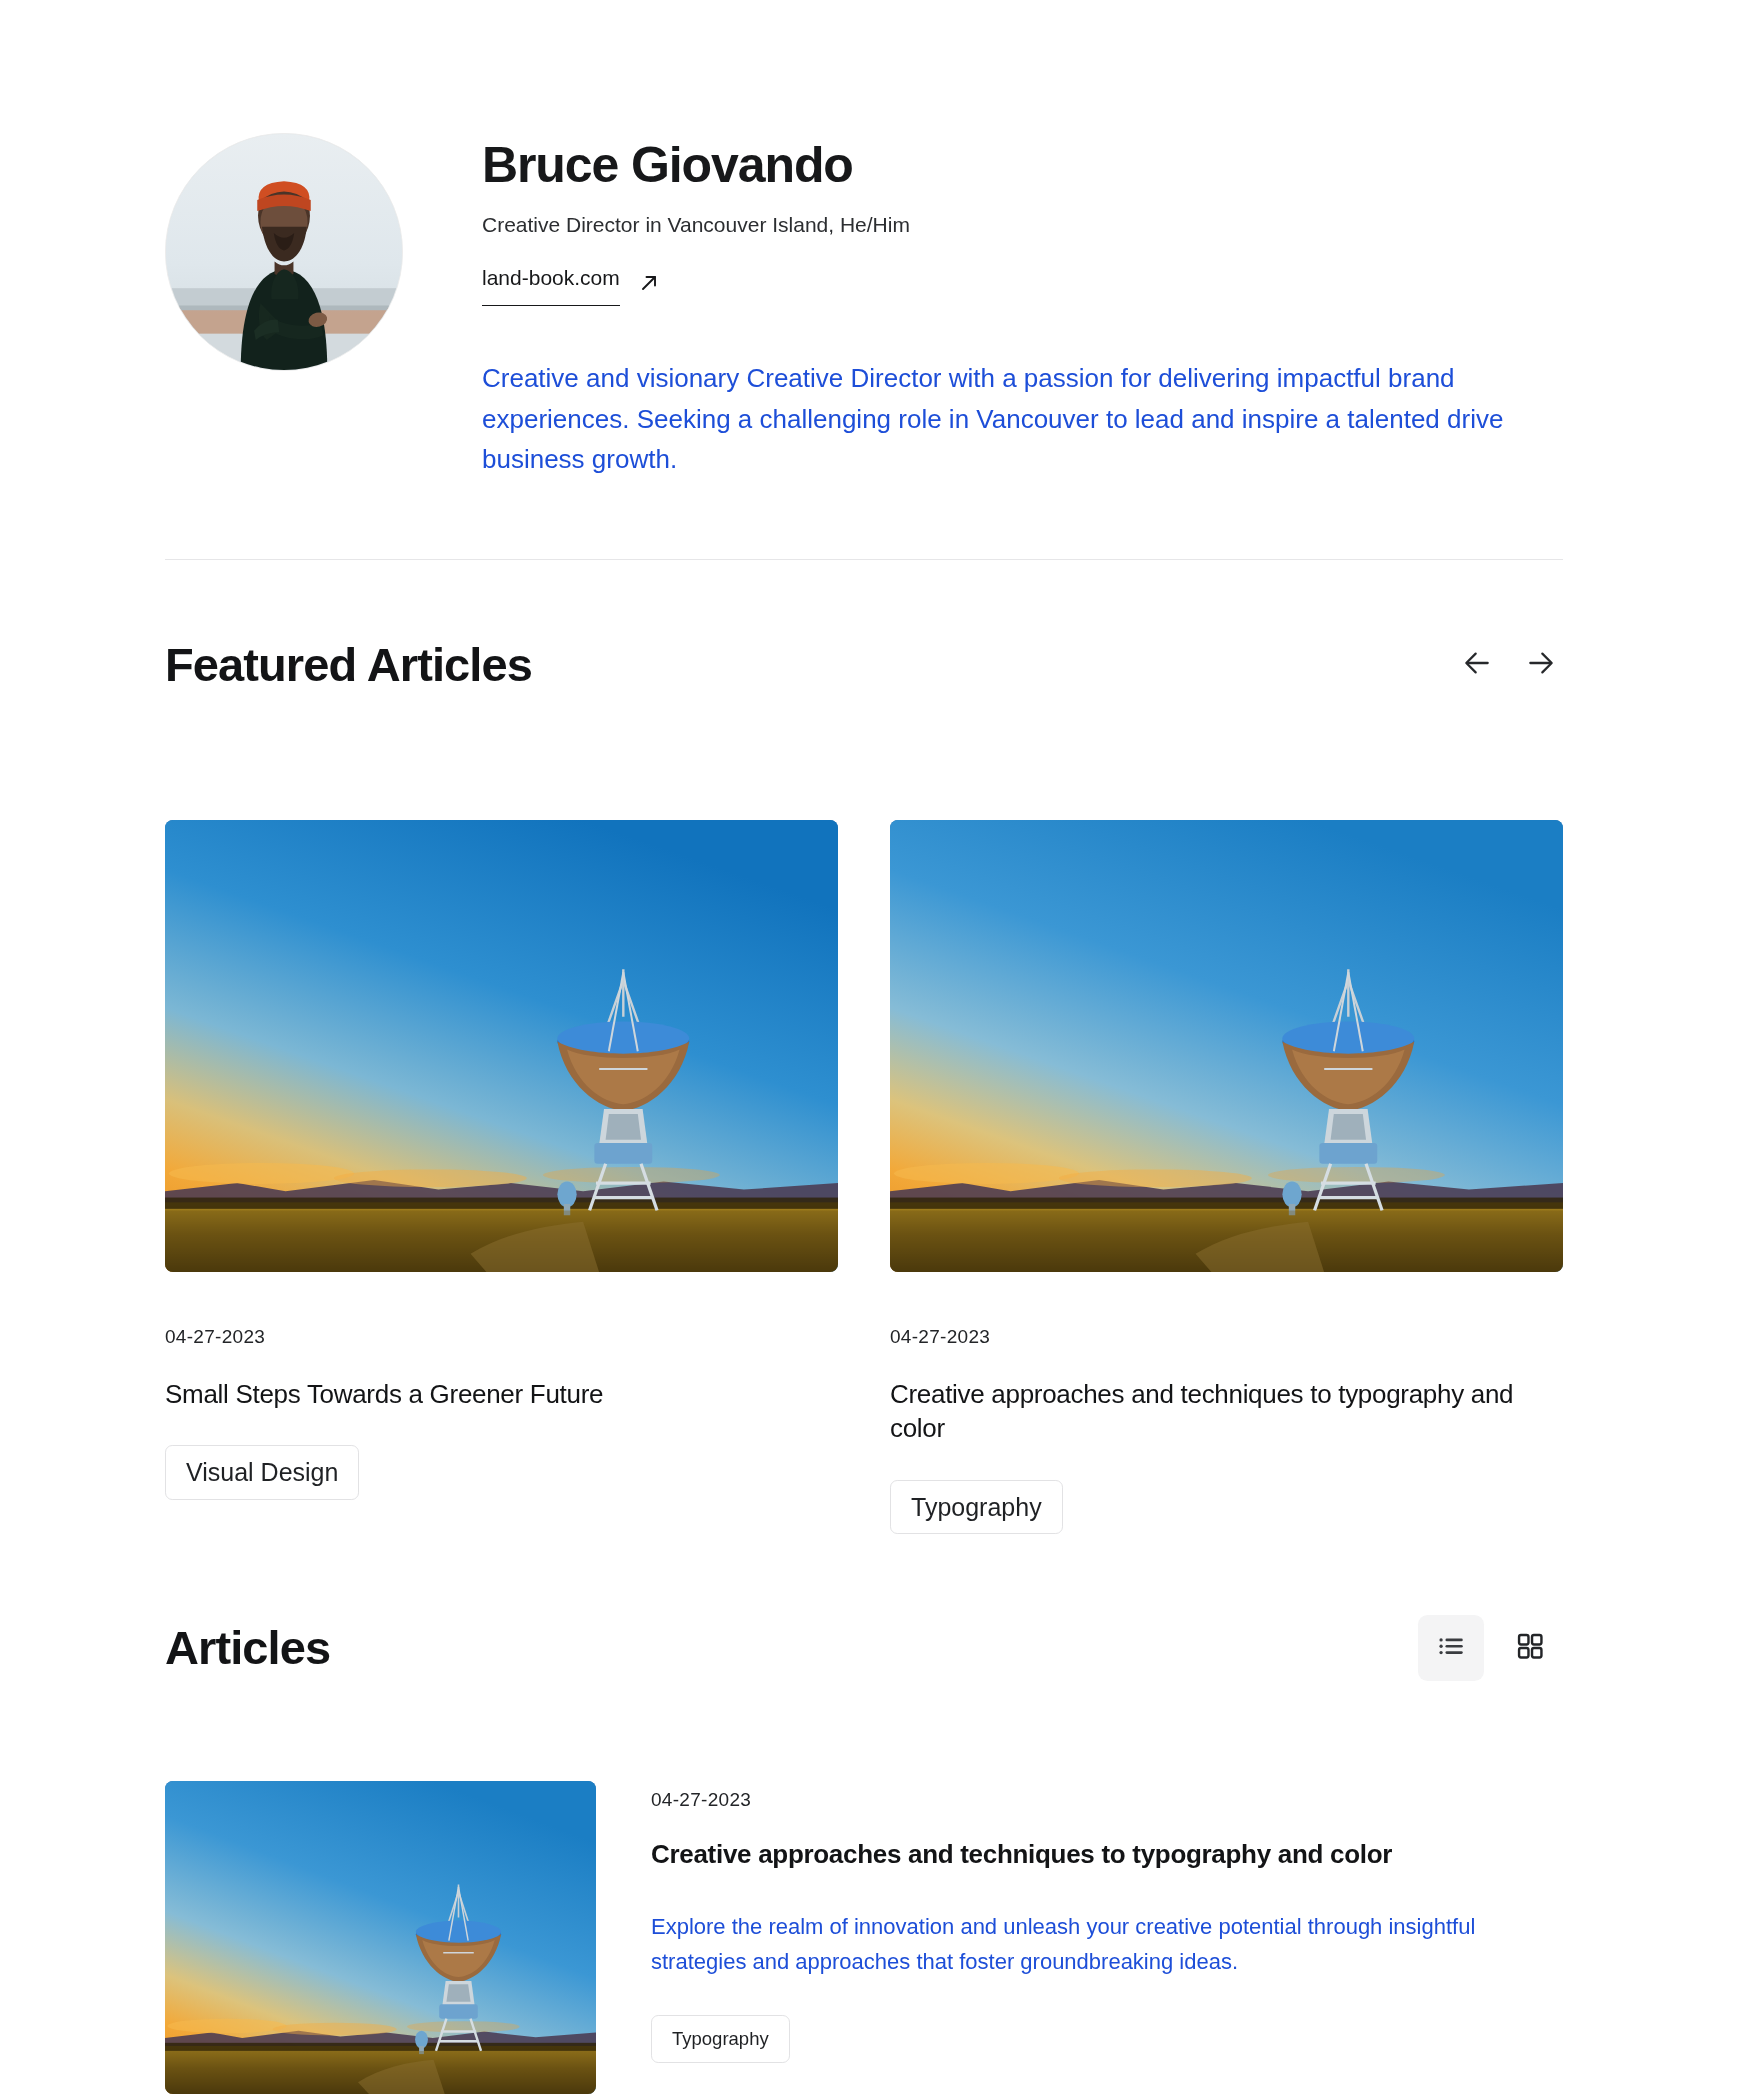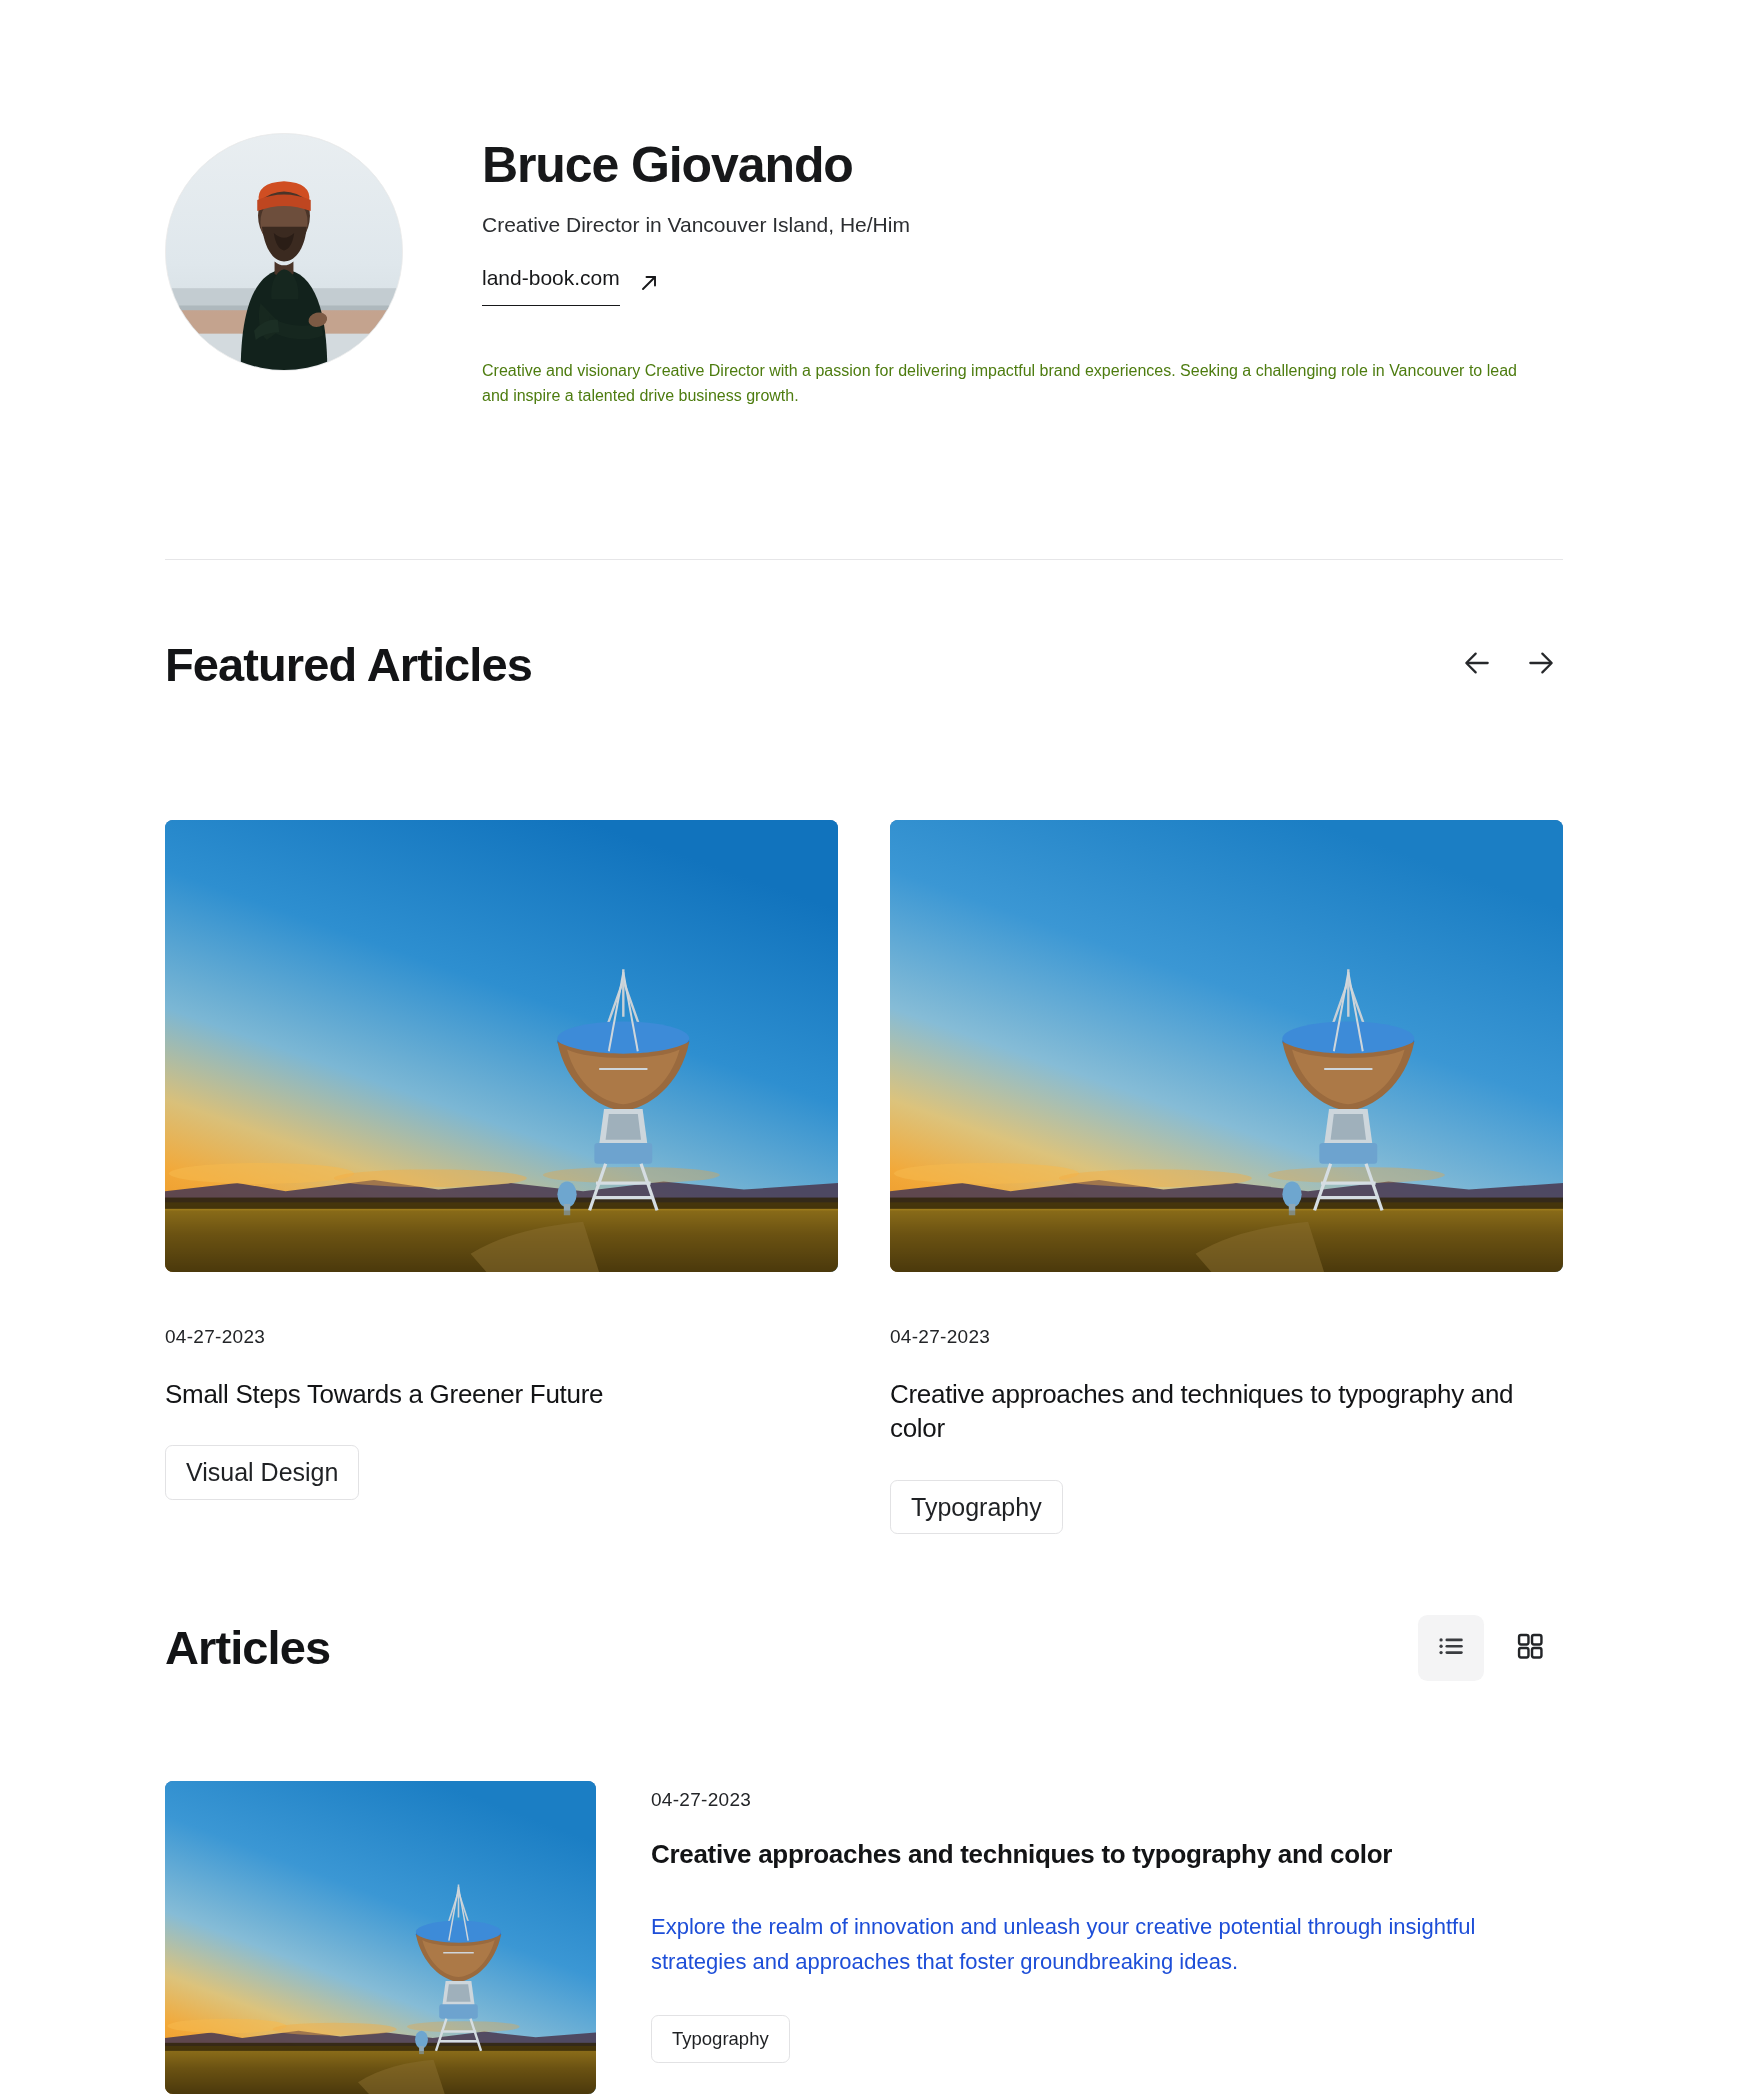--- a/index.html
+++ b/index.html
@@ -92,23 +92,23 @@
 
   .ext-arrow {
     margin-left: 17.7px;
     display: inline-flex;
     align-items: center;
     margin-bottom: 4.8px;
   }
 
   .profile-bio {
     margin-top: 52px;
-    font-size: 16px;
+    font-size: 26px;
     line-height: 1.57;
-    color: #4d7c0f;
+    color: #1d4ed8;
     max-width: 1037px;
   }
 
   
   .divider {
     position: absolute;
     left: 165px;
     top: 559px;
     width: 1398px;
     height: 0.8px;

